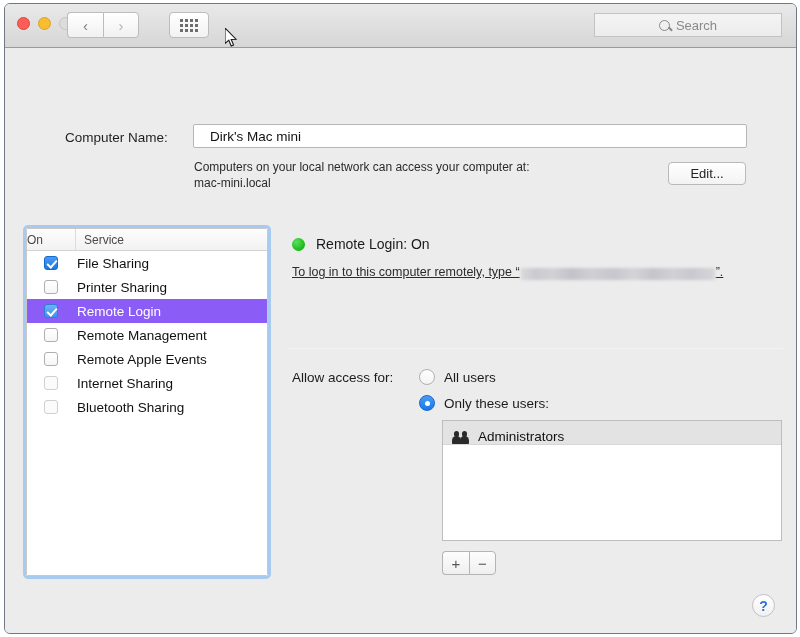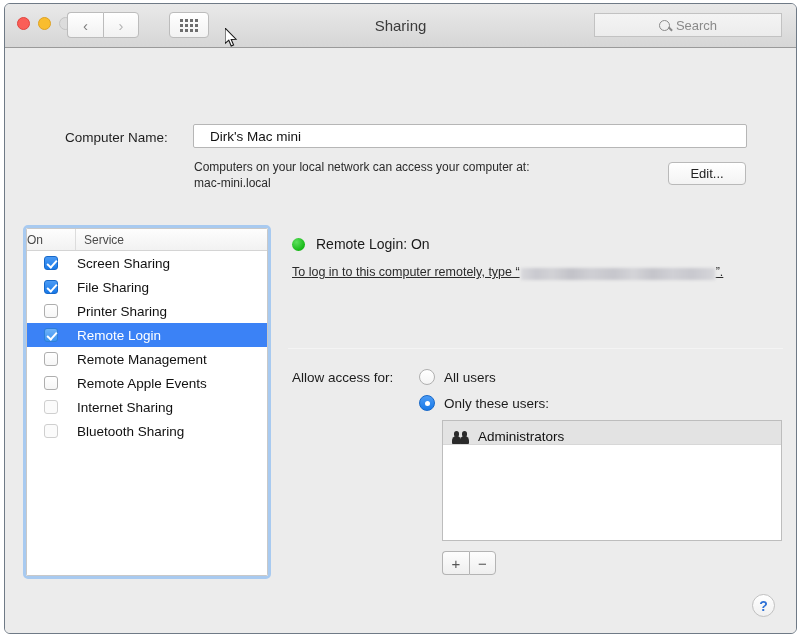--- a/index.html
+++ b/index.html
@@ -187,21 +187,21 @@
   }
   .svc-head .c-on  { width: 48px; }
   .svc-head .c-srv { flex: 1; padding-left: 8px; border-left: 1px solid #dcdcdc; height: 100%; display: flex; align-items: center; }
 
   .svc-row {
     display: flex; align-items: center;
     height: 24px;
     padding-left: 17px;
     font-size: 13.5px; color: #111;
   }
-  .svc-row.selected { background: #3b82f6; color: #ffffff; }
+  .svc-row.selected { background: #8b5cf6; color: #ffffff; }
 
   .cbx {
     width: 14px; height: 14px;
     border: 1px solid #aeaeae;
     border-radius: 3px;
     background: linear-gradient(to bottom, #ffffff, #f6f6f6);
     margin-right: 19px;
     flex: none;
     position: relative;
   }
@@ -404,21 +404,20 @@
           <i></i>
           <i></i>
           <i></i>
       </span>
     </div>
 
     <svg class="cursor" viewBox="0 0 14 20">
       <polygon points="0,0 0,15.5 3.8,12.2 6.2,18 8.6,17 6.2,11.4 11,11.2" fill="#ffffff" stroke="#1a1a1a" stroke-width="1.1"></polygon>
     </svg>
 
-    <div class="wintitle">Sharing</div>
 
     <div class="searchbox">
       <span class="magn"></span>
       <span class="ph">Search</span>
     </div>
   </div>
 
   <div class="content">
 
     <div class="cn-label">Computer Name:</div>
@@ -431,24 +430,20 @@
     </div>
     <div class="edit-btn">Edit...</div>
 
     <div class="svc-wrap">
       <div class="svc-inner">
         <div class="svc-head">
           <div class="c-on">On</div>
           <div class="c-srv">Service</div>
         </div>
         <div id="svc-rows">
-            <div class="svc-row">
-              <span class="cbx on"></span>
-              <span>Screen Sharing</span>
-            </div>
             <div class="svc-row">
               <span class="cbx on"></span>
               <span>File Sharing</span>
             </div>
             <div class="svc-row">
               <span class="cbx"></span>
               <span>Printer Sharing</span>
             </div>
             <div class="svc-row selected">
               <span class="cbx on"></span>

